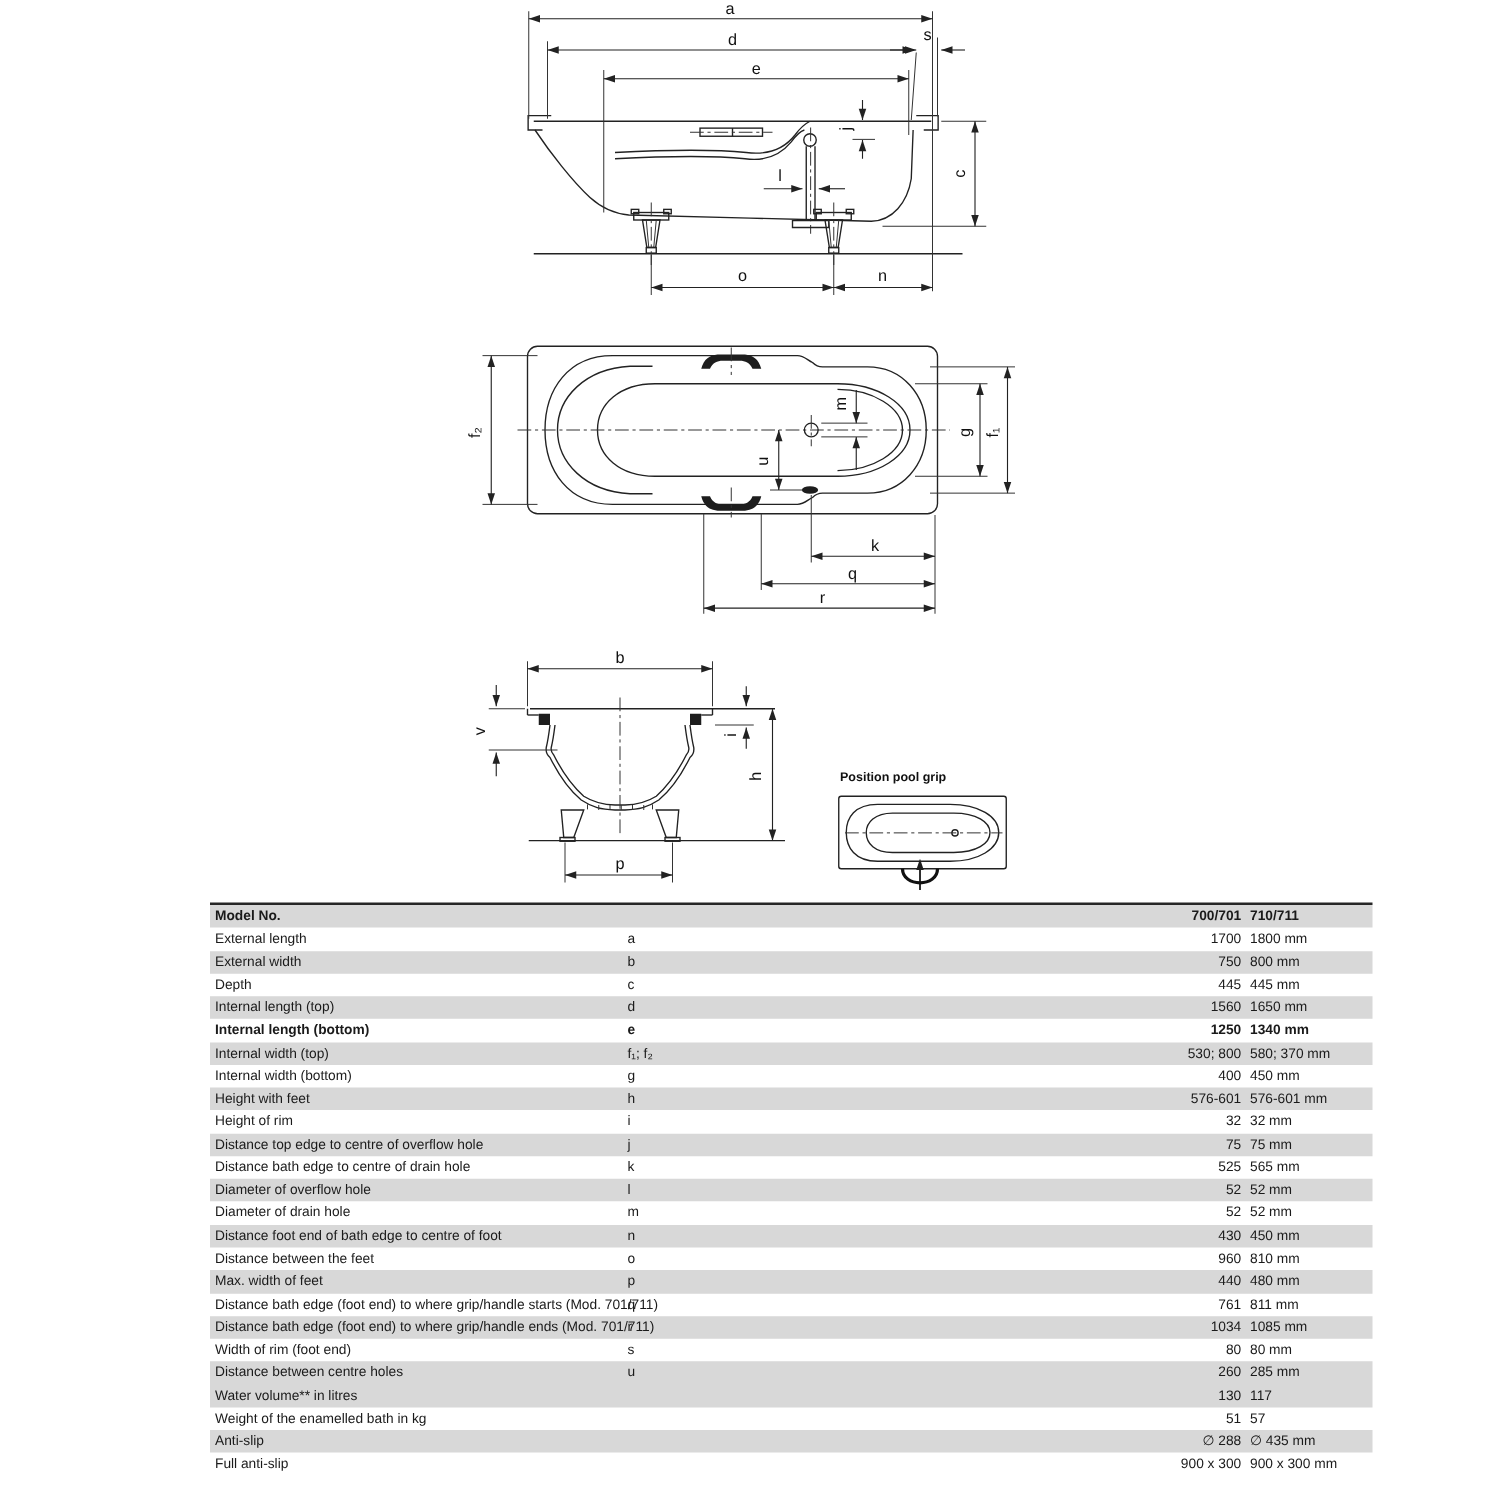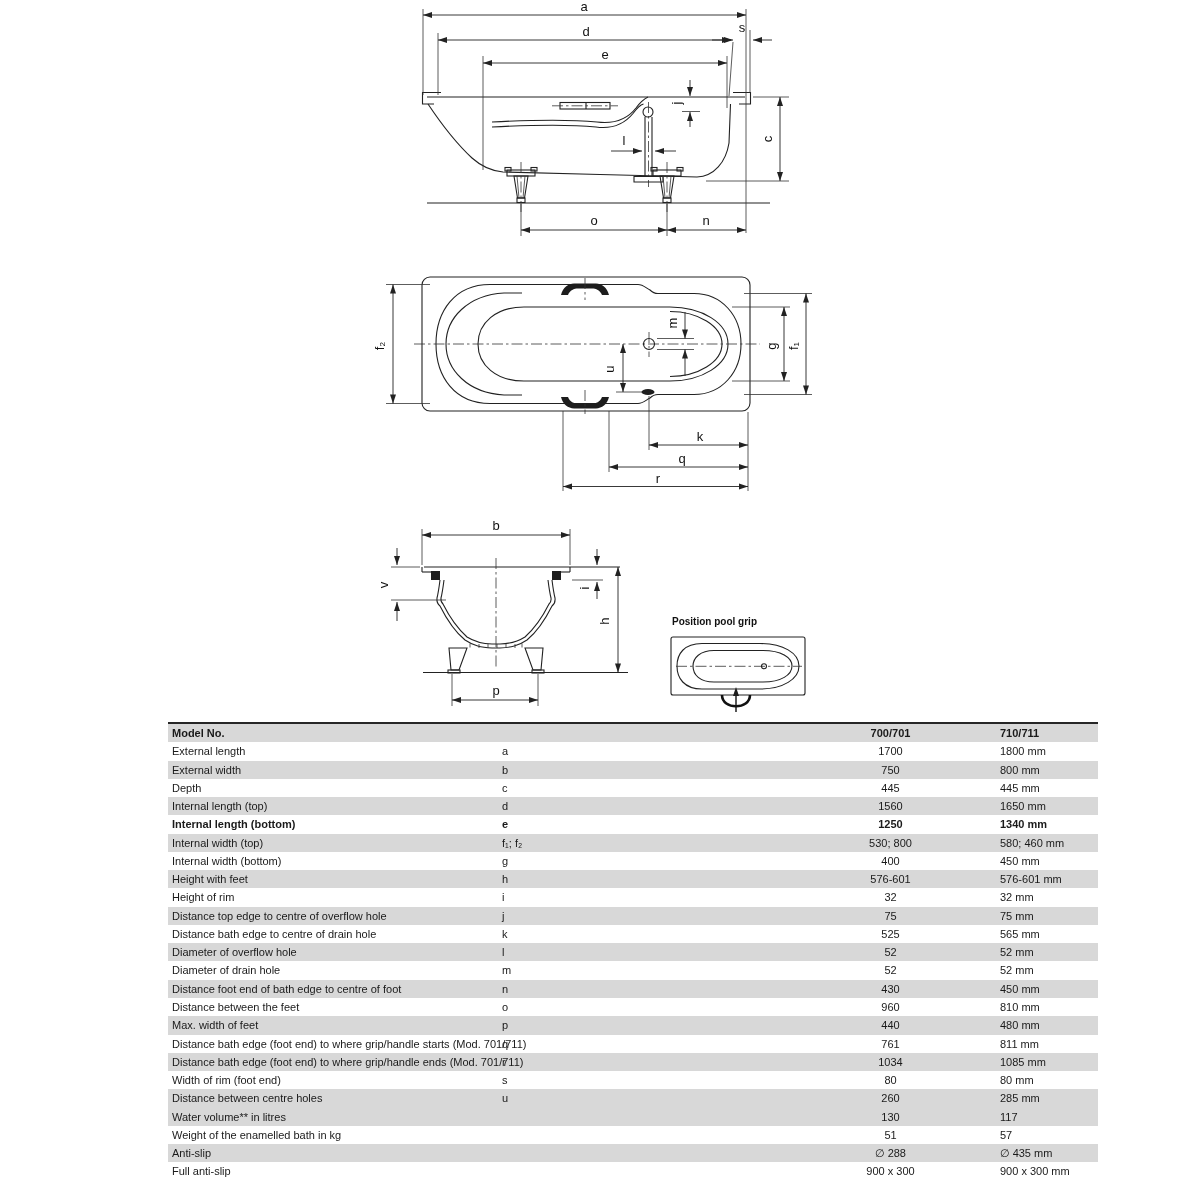--- a/index.html
+++ b/index.html
@@ -14,21 +14,21 @@
   .cl{stroke:#333;fill:none;stroke-width:0.8;stroke-dasharray:11 3 2.5 3;}
   .dk{fill:#1d1d1d;stroke:none;}
   .spec-table{position:absolute;left:133px;top:722px;width:930px;border-top:2px solid #262626;
               font-size:11px;line-height:18.28px;margin-left:35px;}
   .row{position:relative;height:18.28px;white-space:nowrap;}
   .row.gray{background:#d8d8d8;}
   .row.bold{font-weight:bold;}
   .cell{position:absolute;top:0;height:18.28px;overflow:visible;}
   .c-label{left:4px;}
   .c-letter{left:334px;}
-  .c-v1{left:620px;width:205px;text-align:center;}
+  .c-v1{left:620px;width:205px;text-align:right;}
   .c-v2{left:832px;width:92px;}
   .hdr{font-weight:bold;}
 </style>
 </head>
 <body>
 
 <div class="page">
 
 <svg width="1200" height="722" viewBox="0 0 1200 722">
   <defs>
@@ -263,21 +263,21 @@
         <div class="row bold">
           <span class="cell c-label">Internal length (bottom)</span>
           <span class="cell c-letter">e</span>
           <span class="cell c-v1">1250</span>
           <span class="cell c-v2">1340 mm</span>
         </div>
         <div class="row gray">
           <span class="cell c-label">Internal width (top)</span>
           <span class="cell c-letter">f₁; f₂</span>
           <span class="cell c-v1">530; 800</span>
-          <span class="cell c-v2">580; 460 mm</span>
+          <span class="cell c-v2">580; 370 mm</span>
         </div>
         <div class="row">
           <span class="cell c-label">Internal width (bottom)</span>
           <span class="cell c-letter">g</span>
           <span class="cell c-v1">400</span>
           <span class="cell c-v2">450 mm</span>
         </div>
         <div class="row gray">
           <span class="cell c-label">Height with feet</span>
           <span class="cell c-letter">h</span>

